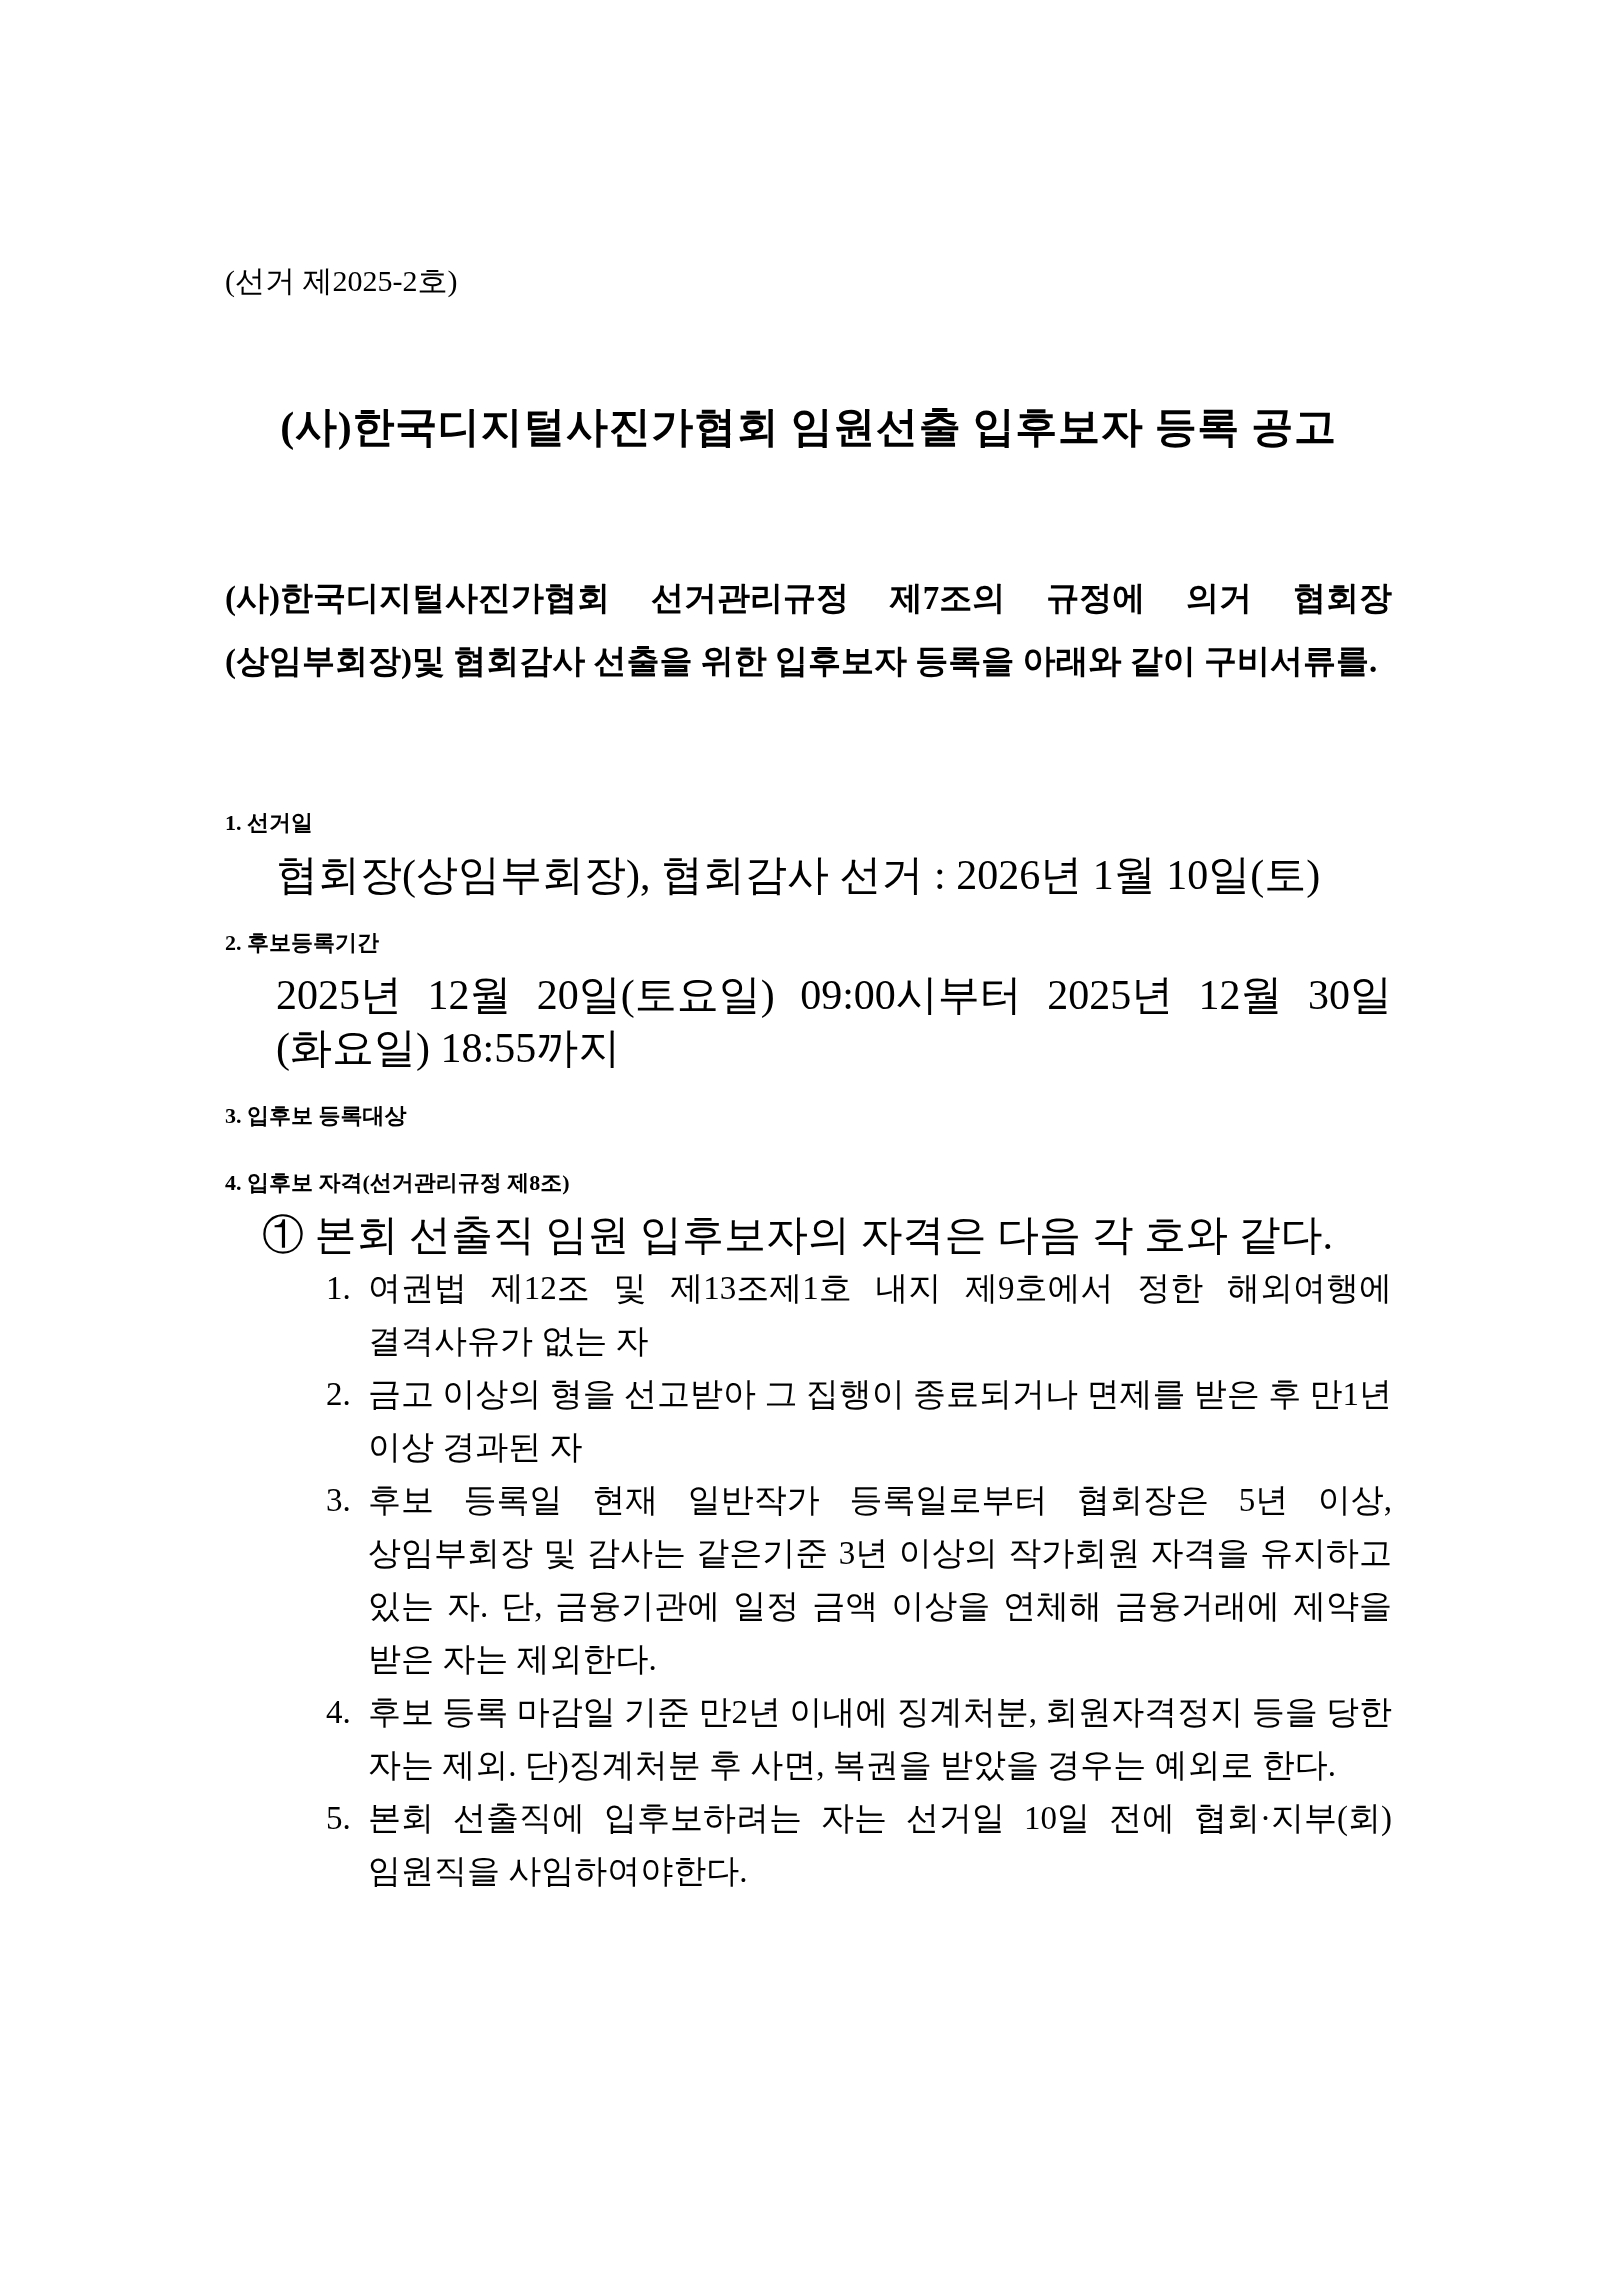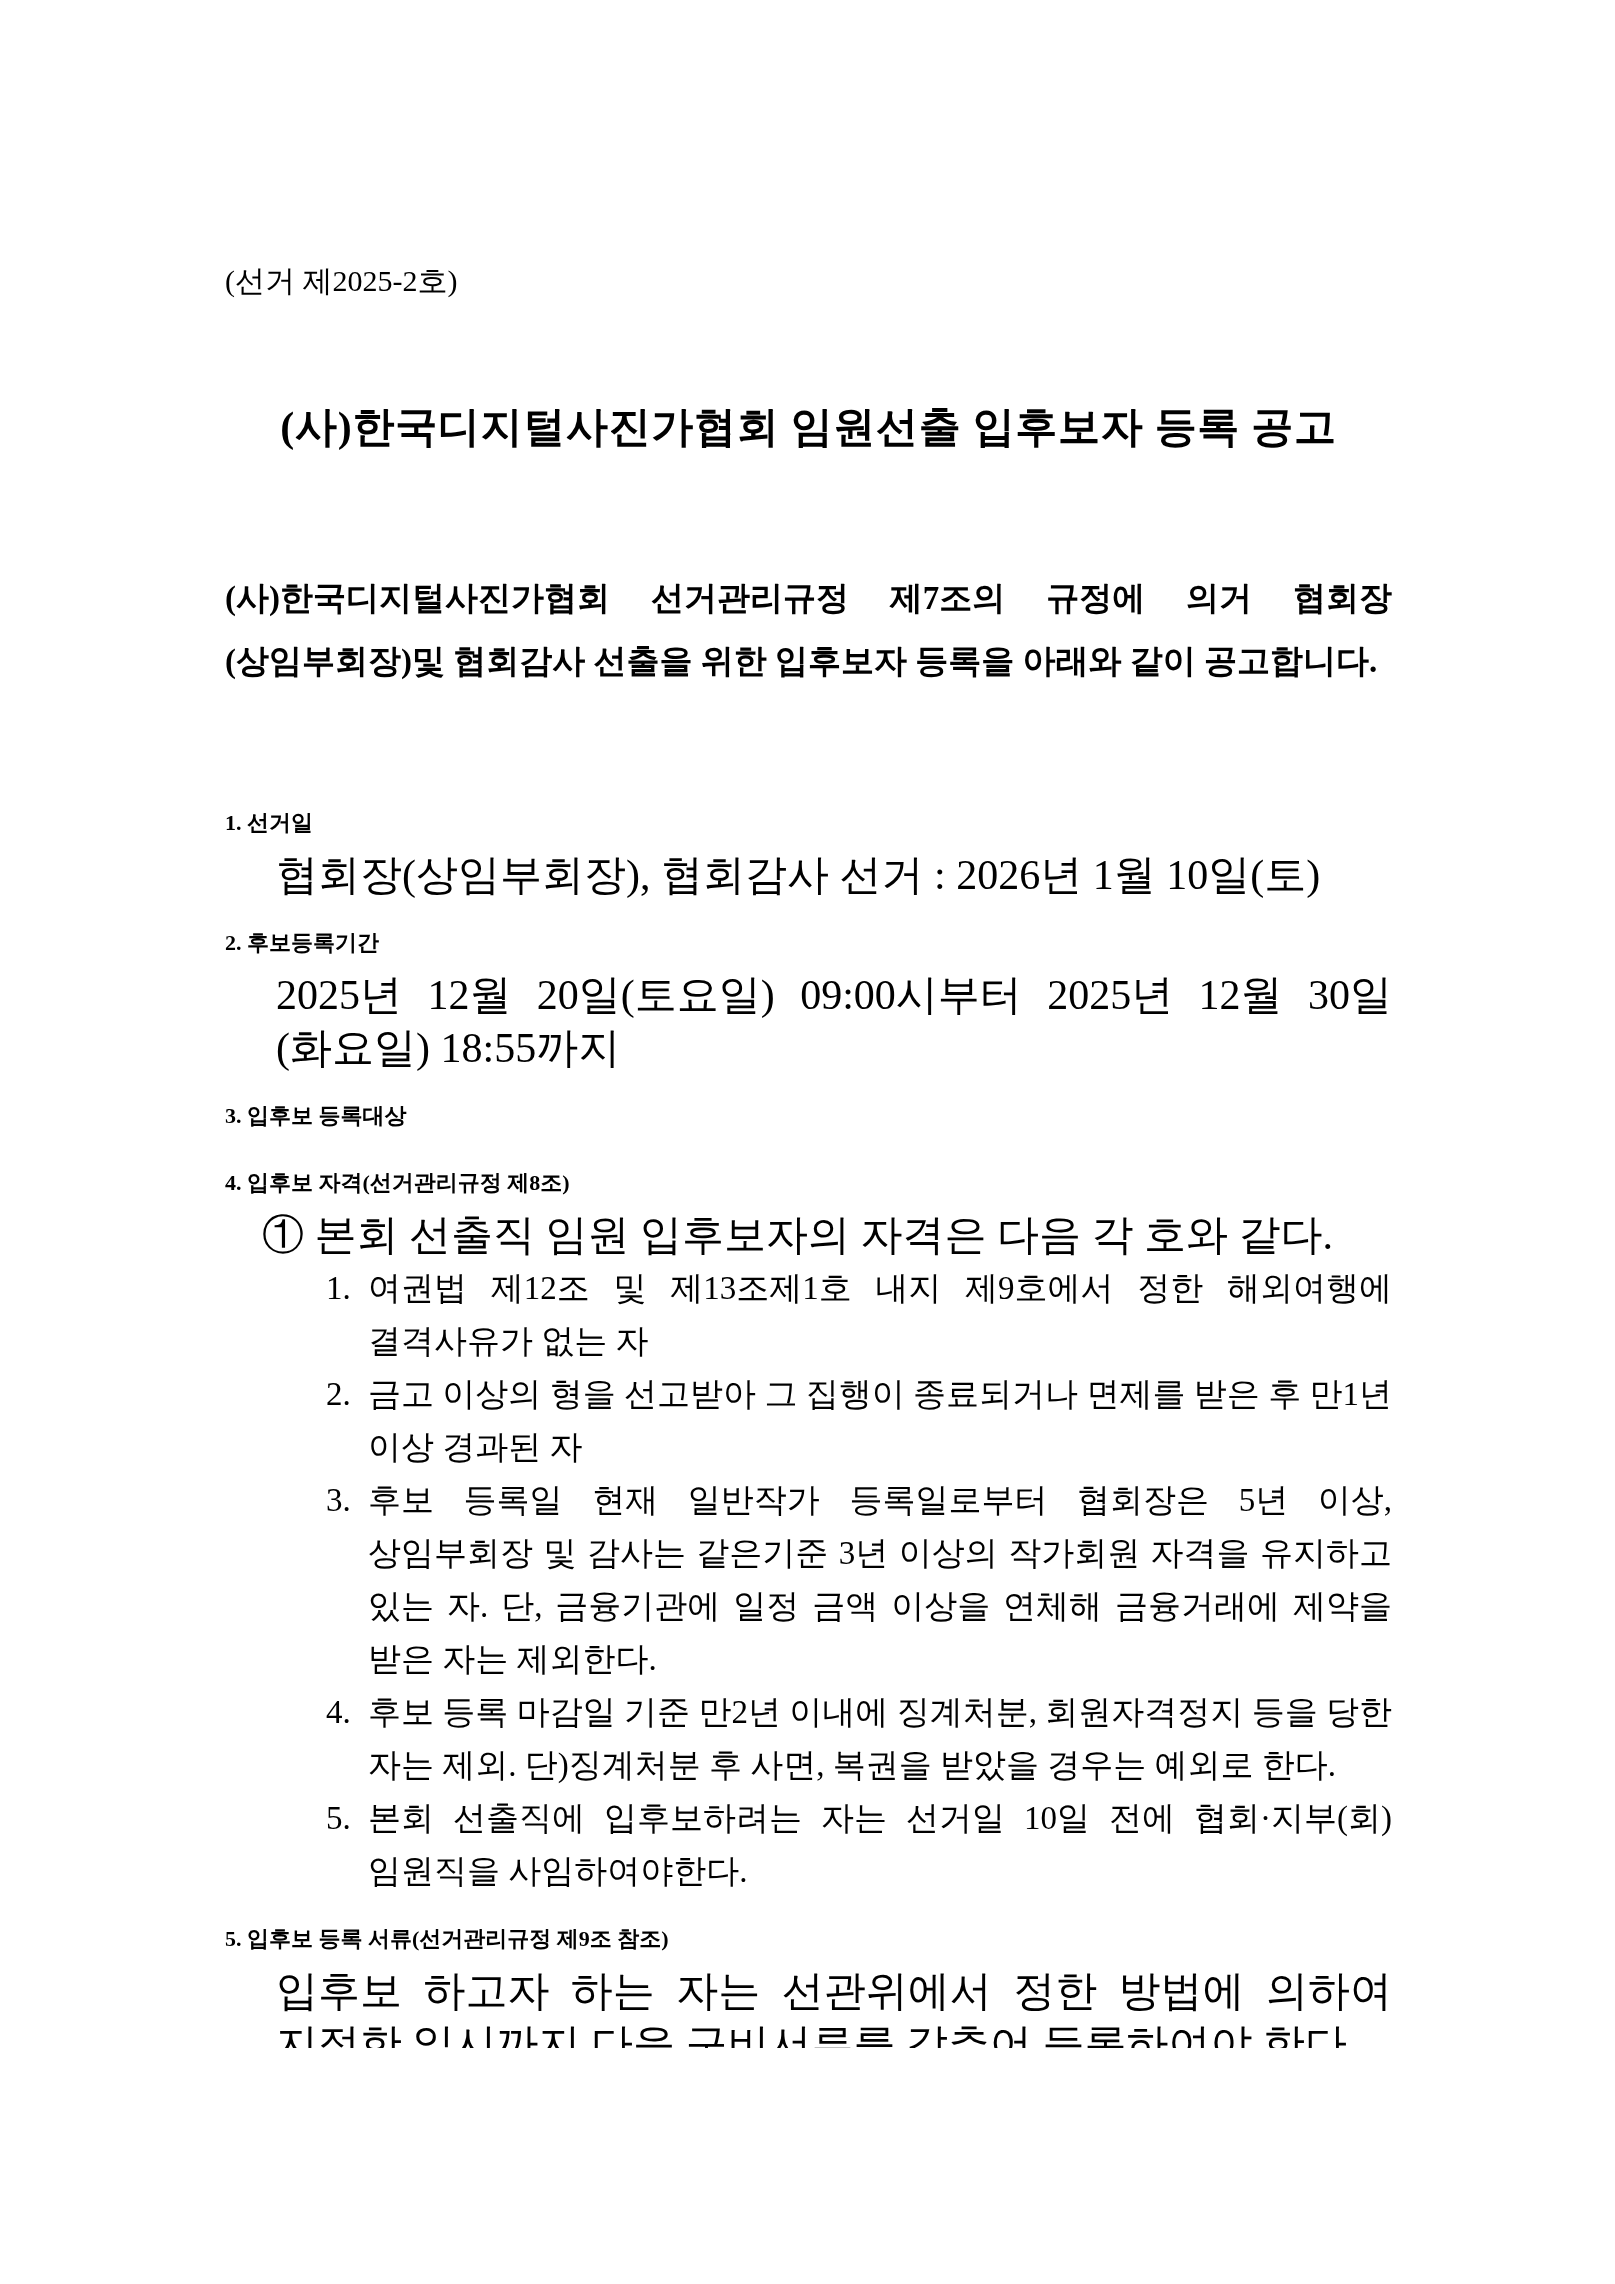--- a/index.html
+++ b/index.html
@@ -88,21 +88,21 @@
 </head>
 <body>
 
 <div class="page">
   <div class="content">
 
     <div class="doc-number">(선거 제2025-2호)</div>
 
     <div class="doc-title">(사)한국디지털사진가협회 임원선출 입후보자 등록 공고</div>
 
-    <div class="intro">(사)한국디지털사진가협회 선거관리규정 제7조의 규정에 의거 협회장(상임부회장)및 협회감사 선출을 위한 입후보자 등록을 아래와 같이 공고합니다.</div>
+    <div class="intro">(사)한국디지털사진가협회 선거관리규정 제7조의 규정에 의거 협회장(상임부회장)및 협회감사 선출을 위한 입후보자 등록을 아래와 같이 구비서류를.</div>
 
     <div class="sections">
 
       <div class="section">
         <div class="section-heading">1. 선거일</div>
         <div class="section-body">협회장(상임부회장), 협회감사 선거 : 2026년 1월 10일(토)</div>
       </div>
 
       <div class="section">
         <div class="section-heading">2. 후보등록기간</div>
@@ -133,22 +133,17 @@
             <span class="sub-num">4.</span>
             <span class="sub-text">후보 등록 마감일 기준 만2년 이내에 징계처분, 회원자격정지 등을 당한 자는 제외. 단)징계처분 후 사면, 복권을 받았을 경우는 예외로 한다.</span>
           </li>
           <li class="sub-item">
             <span class="sub-num">5.</span>
             <span class="sub-text">본회 선출직에 입후보하려는 자는 선거일 10일 전에 협회·지부(회) 임원직을 사임하여야한다.</span>
           </li>
         </ol>
       </div>
 
-      <div class="section">
-        <div class="section-heading">5. 입후보 등록 서류(선거관리규정 제9조 참조)</div>
-        <div class="section-body">입후보 하고자 하는 자는 선관위에서 정한 방법에 의하여 지정한 일시까지 다음 구비서류를 갖추어 등록하여야 한다.</div>
-        <div class="section-body circled">① 입후보자등록신청서 1통</div>
-      </div>
 
     </div>
   </div>
 </div>
 
 
 </body></html>

